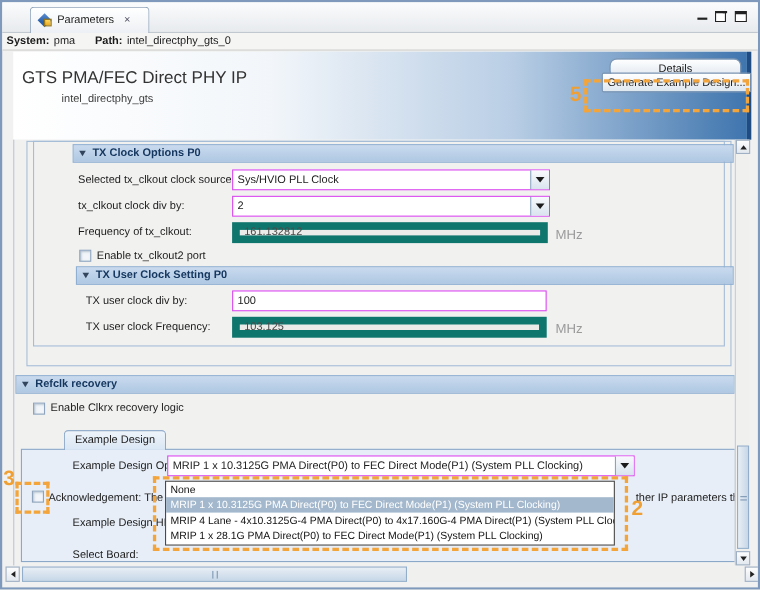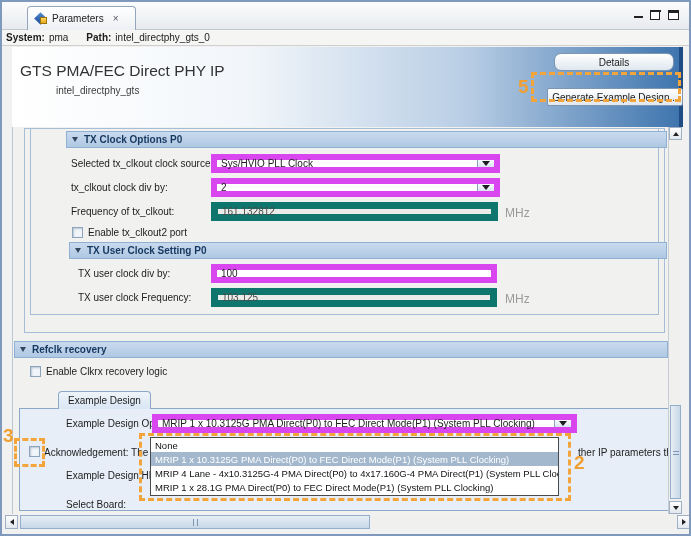--- a/index.html
+++ b/index.html
@@ -41,33 +41,33 @@
   .header { position:absolute; left:10px; top:45px; width:671px; height:80px;
             background:linear-gradient(to right,#ffffff 0%,#f2f6fa 35%,#b9cee5 68%,#3f75ae 100%);
             border-right:4px solid #1e4c83; }
   .hdr-title { position:absolute; left:8px; top:15px; font-size:15.5px; color:#333; }
   .hdr-sub { position:absolute; left:8px; top:38px; font-size:10px; color:#3c3c3c;padding-left:36px; }
   .btn { position:absolute; height:18px; background:linear-gradient(#ffffff,#dfe7ef);
          border:1px solid #7d96b4; border-radius:2px; font-size:10px; color:#1a1a1a;
          display:flex; align-items:center; justify-content:center; cursor:default; }
   .btn-details { left:542px; top:6px; width:120px;border-radius:7px; }
   .btn-details::first-letter { text-decoration:underline; }
-  .btn-generate { left:535px; top:41px; width:136px; }
+  .btn-generate { left:535px; top:19px; width:136px; }
 
   
   .content { position:absolute; left:10px; top:125px; width:656px; height:387px;
              background:#f1f1f0; border-left:1px solid #b9c6d4; overflow:hidden; }
   .gbox { position:absolute; border:1px solid #a6bdd8; }
   .secbar { position:absolute; height:17px; background:linear-gradient(#c9daee,#afc8e3);
             border:1px solid #90b0d3; display:flex; align-items:center; padding-left:5px;
             font-weight:bold; color:#15375f; font-size:10px; }
   .tri { width:0; height:0; border-left:3.5px solid transparent; border-right:3.5px solid transparent;
          border-top:5px solid #32455c; margin-right:6px; display:inline-block; }
   .lbl { position:absolute; font-size:10px; color:#1c1c1c; white-space:nowrap; }
-  .field { position:absolute; height:19px; border:6px solid #d946ef; background:#fff;
+  .field { position:absolute; height:19px; border:1px solid #d946ef; background:#fff;
            display:flex; align-items:center; font-size:10px; }
   .field .val { flex:1; padding-left:4px; overflow:hidden; white-space:nowrap; }
   .combo-btn { width:17px; align-self:stretch; background:linear-gradient(#f8fafc,#d9e4ef);
                border-left:1px solid #8aa3c0; display:flex; align-items:center; justify-content:center; }
   .combo-btn:after { content:""; width:0; height:0; border-left:4px solid transparent;
                      border-right:4px solid transparent; border-top:5px solid #1c1c1c; }
   .ro { background:#ebebe9; border:7px solid #0f766e; color:#4a4a4a; }
   .unit { position:absolute; font-size:12px; color:#9a9a9a; }
   .cb { position:absolute; width:11px; height:11px; background:#f2f6fa; border:1px solid #8ea4bd;
         box-shadow:inset 1px 1px 2px rgba(110,135,160,.45); }

